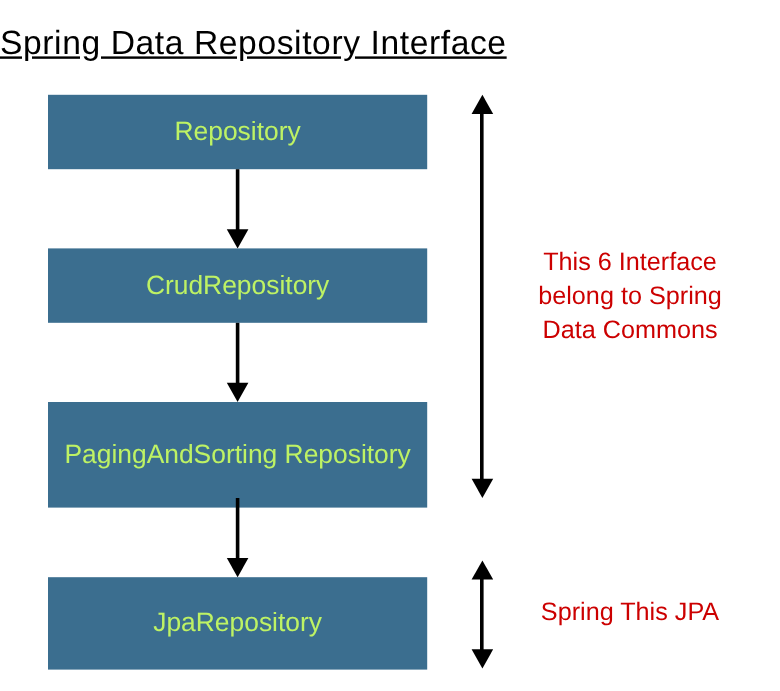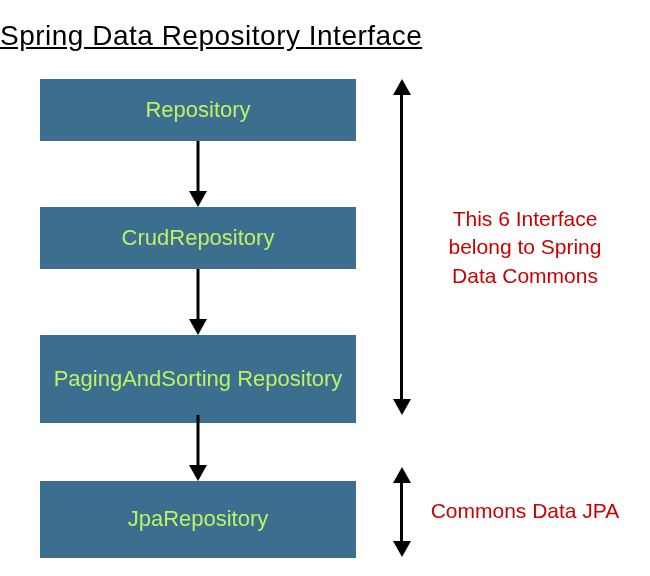--- a/index.html
+++ b/index.html
@@ -166,15 +166,15 @@
     <div class="bracket-head-down"></div>
   </div>
 
   <div class="bracket bracket-2">
     <div class="bracket-head-up"></div>
     <div class="bracket-line"></div>
     <div class="bracket-head-down"></div>
   </div>
 
   <div class="annotation anno-1">This 6 Interface belong to Spring Data Commons</div>
-  <div class="annotation anno-2">Commons Data JPA</div>
+  <div class="annotation anno-2">Spring This JPA</div>
 
 </div>
 
 </body></html>

